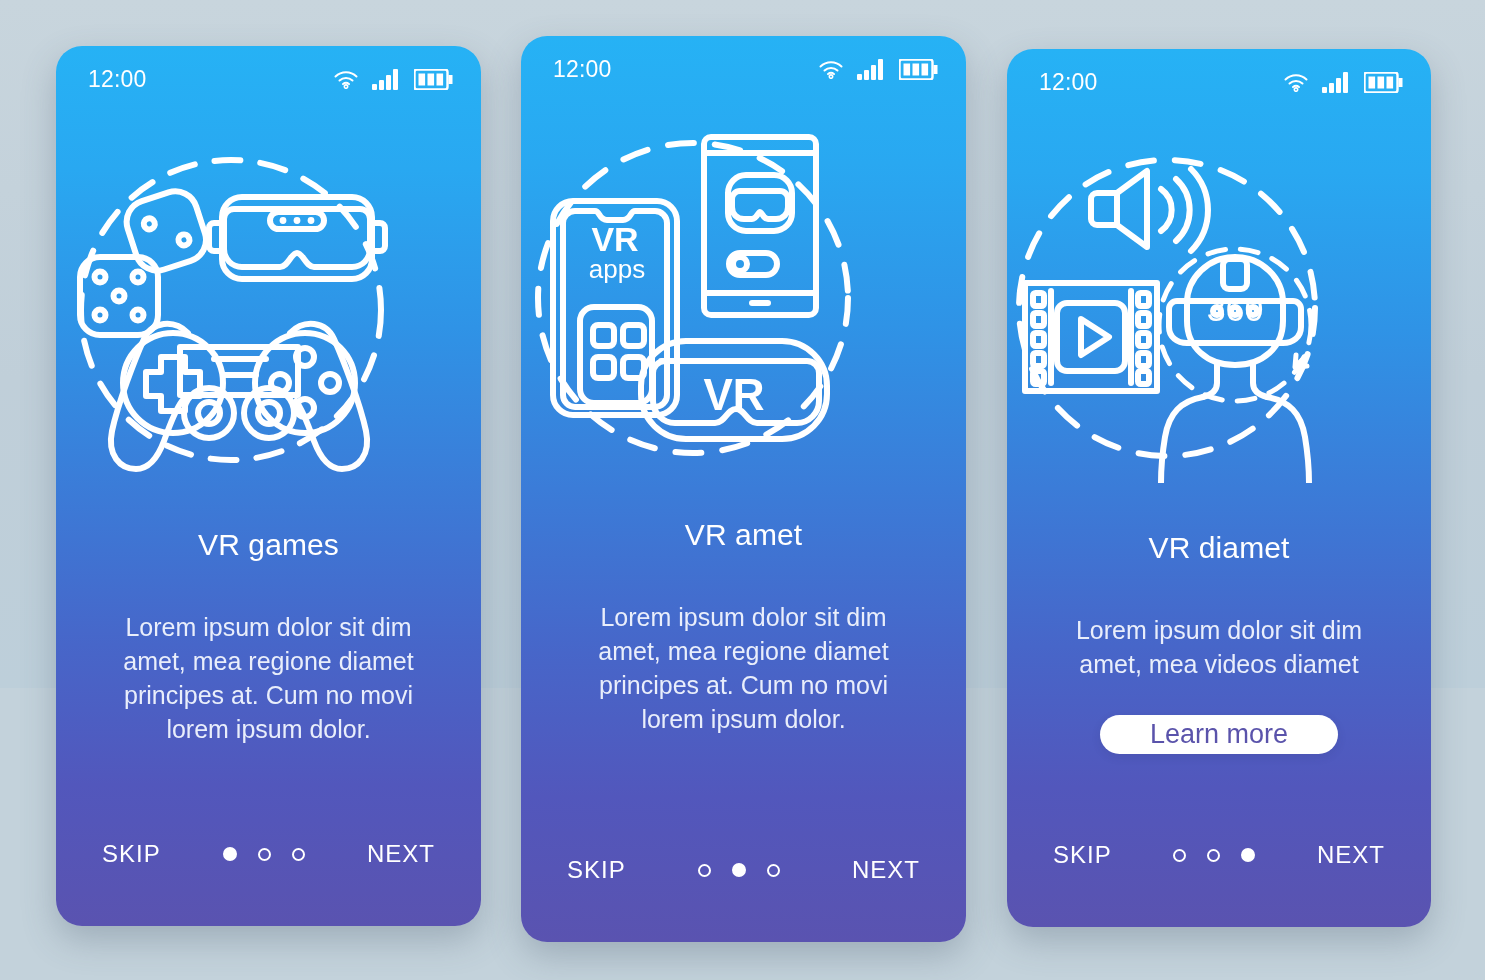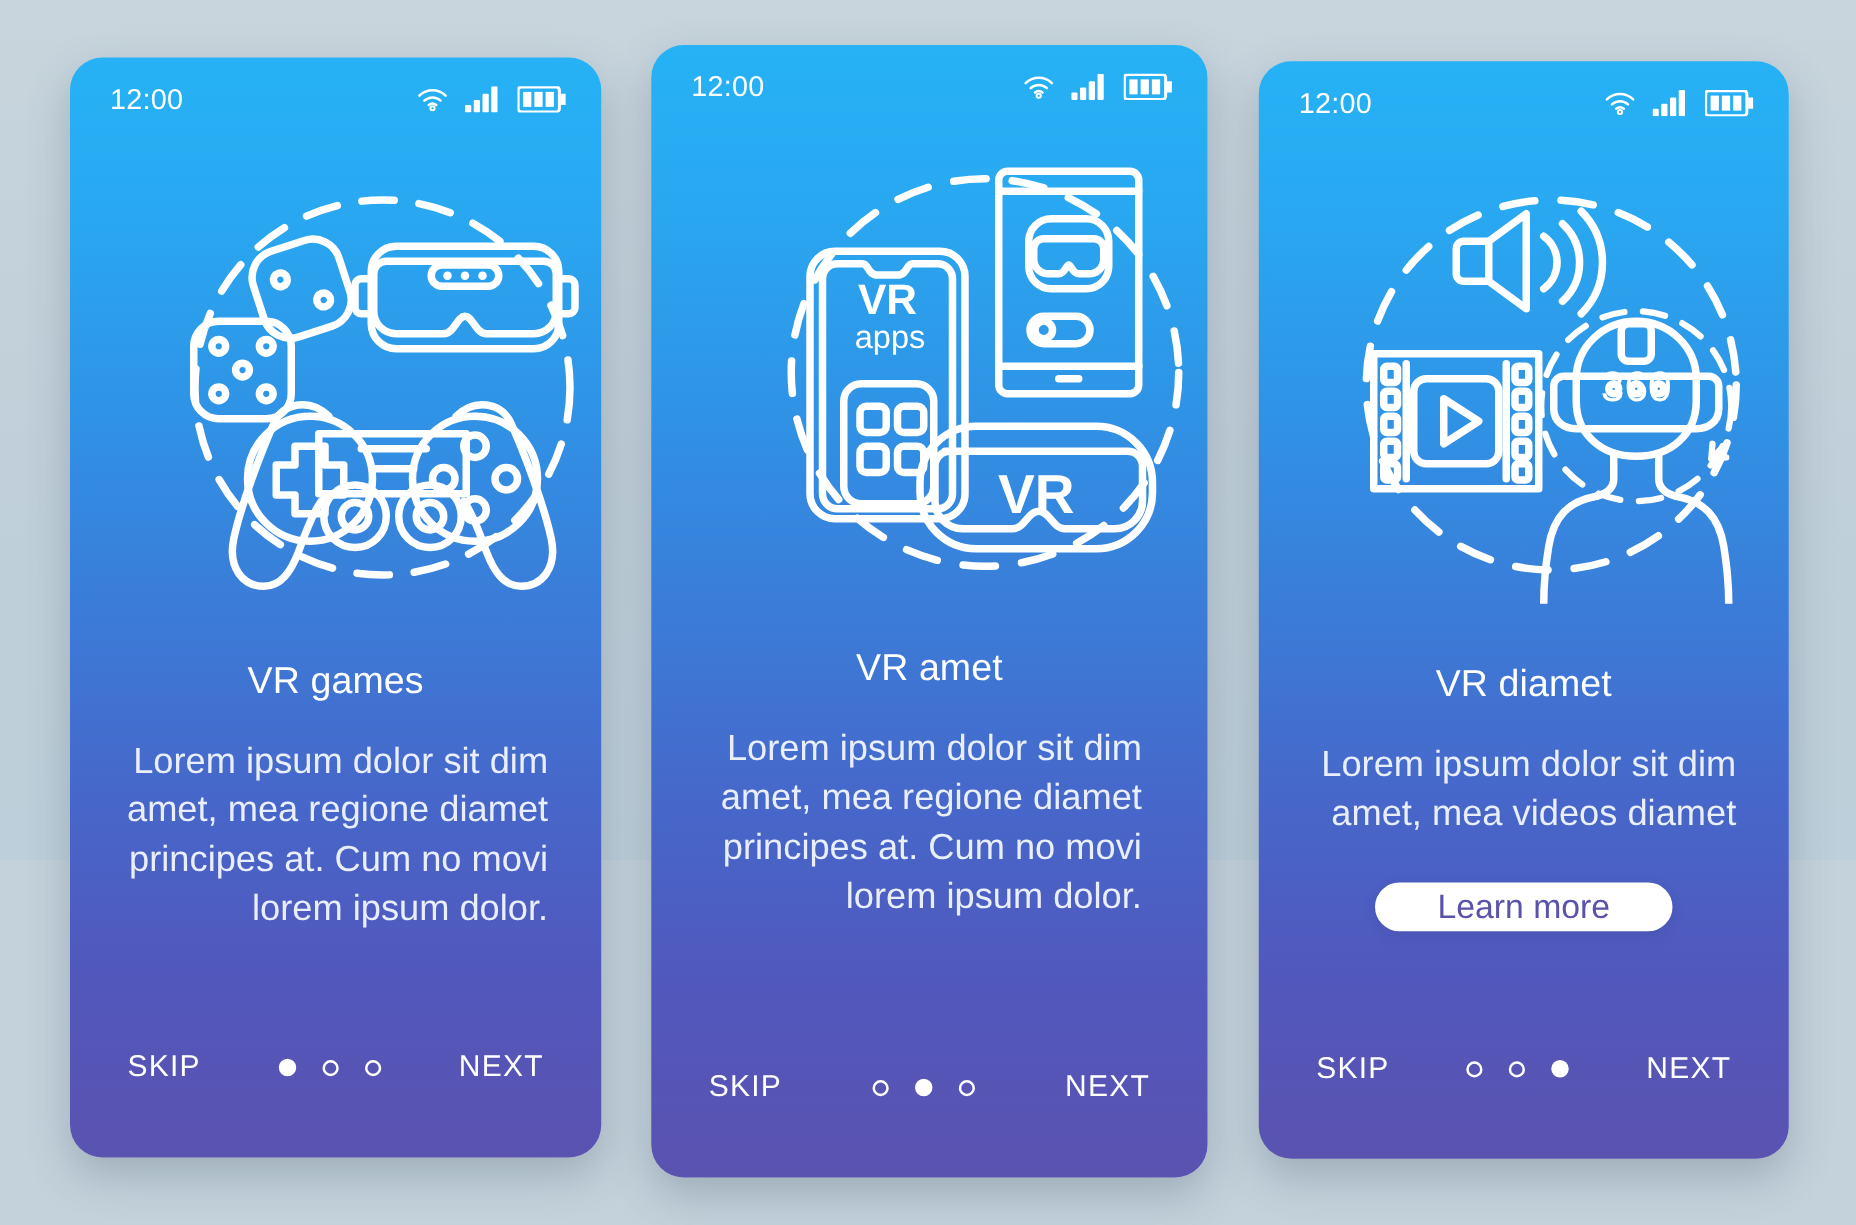--- a/index.html
+++ b/index.html
@@ -50,45 +50,45 @@
   .clock { font-size: 23px; letter-spacing: .2px; }
   .sysicons { display: flex; align-items: center; gap: 13px; }
   .sysicons svg { display: block; }
 
   
   .illus {
     flex: 0 0 auto;
     height: 420px;
     display: flex;
     align-items: center;
-    justify-content: flex-end;
+    justify-content: flex-start;
   }
   .illus svg { display: block; }
 
   
   .textblock {
     flex: 1 1 auto;
     display: flex;
     flex-direction: column;
     align-items: center;
     padding: 0 24px;
   }
   .title {
     color: #ffffff;
     font-size: 30px;
     font-weight: 400;
     letter-spacing: .1px;
     margin-top: 8px;
   }
   .body {
     color: #e9eefb;
-    font-size: 29px;
+    font-size: 25px;
     line-height: 1.36;
-    text-align: right;
-    margin-top: 28px;
+    text-align: center;
+    margin-top: 48px;
     max-width: 340px;
   }
   .learn-more {
     margin-top: 34px;
     background: #ffffff;
     color: #5a53ab;
     border: none;
     border-radius: 32px;
     font-family: "Liberation Sans", sans-serif;
     font-size: 27px;

